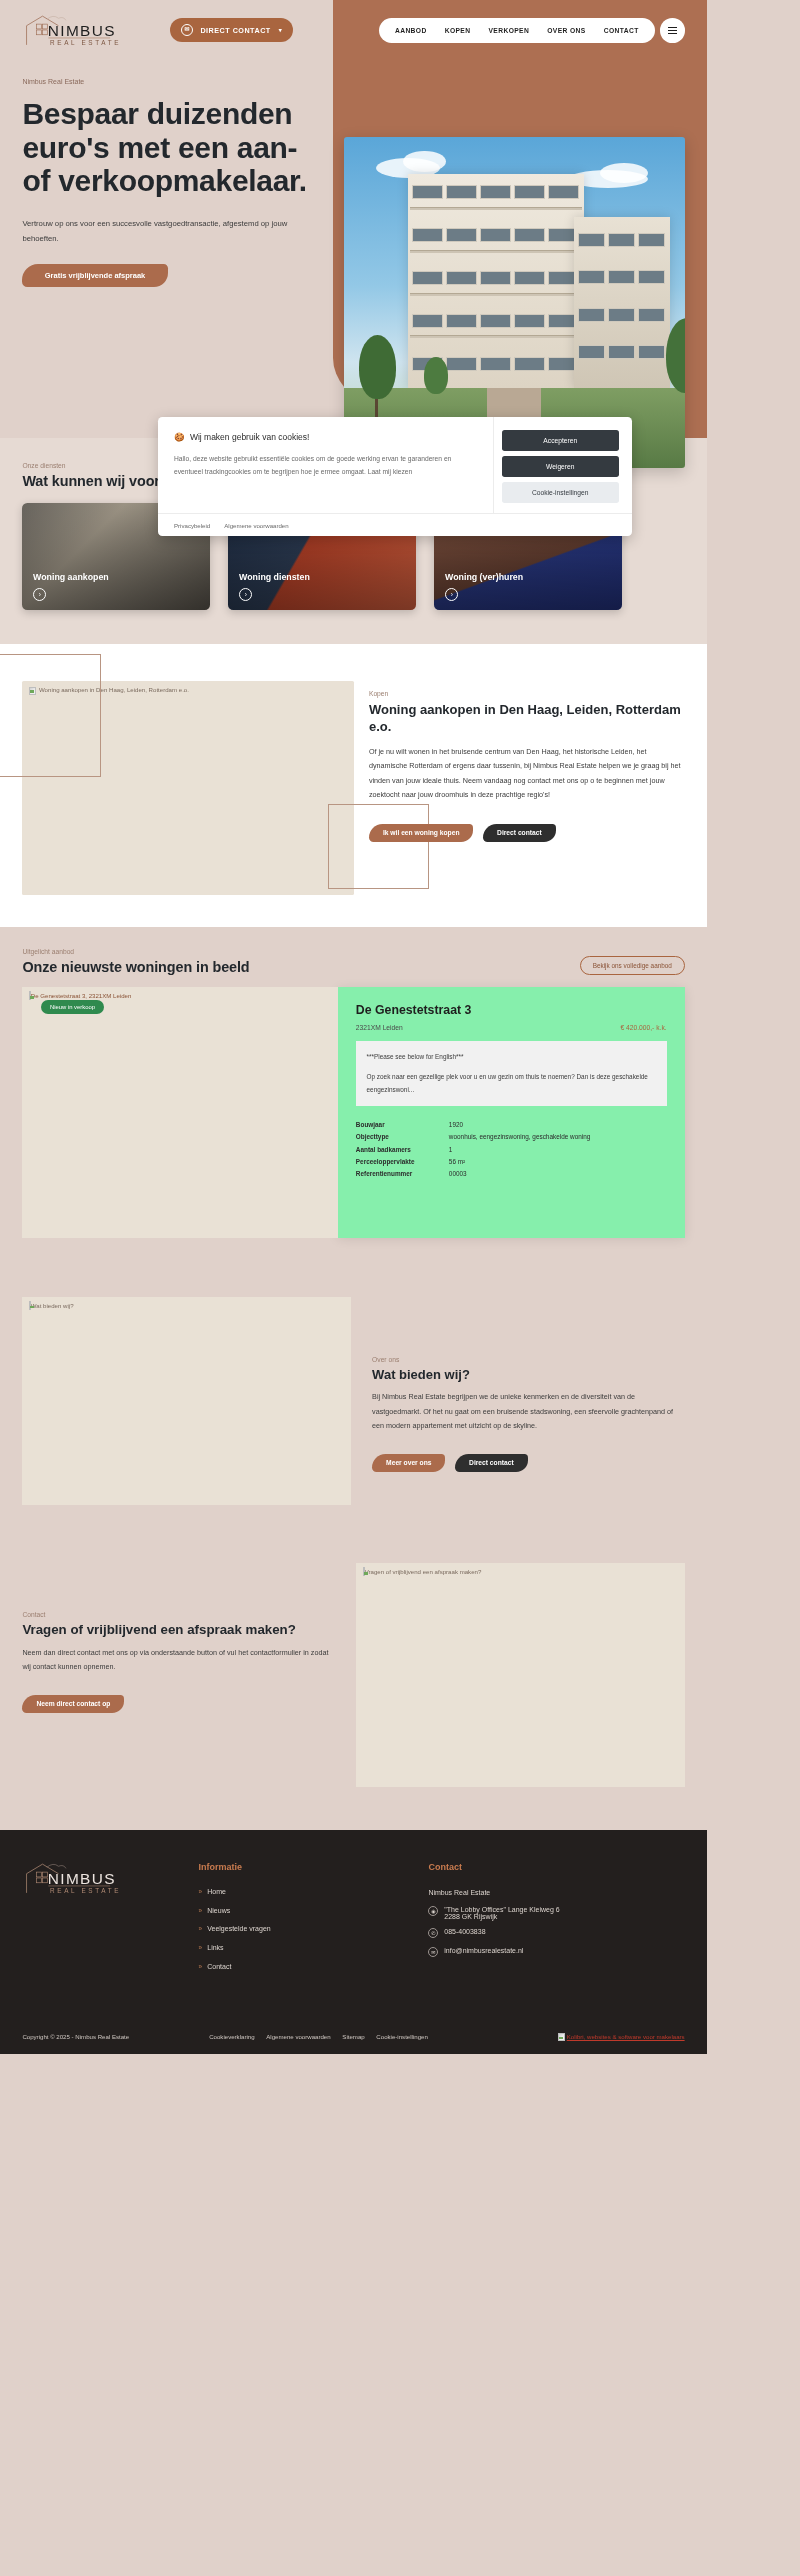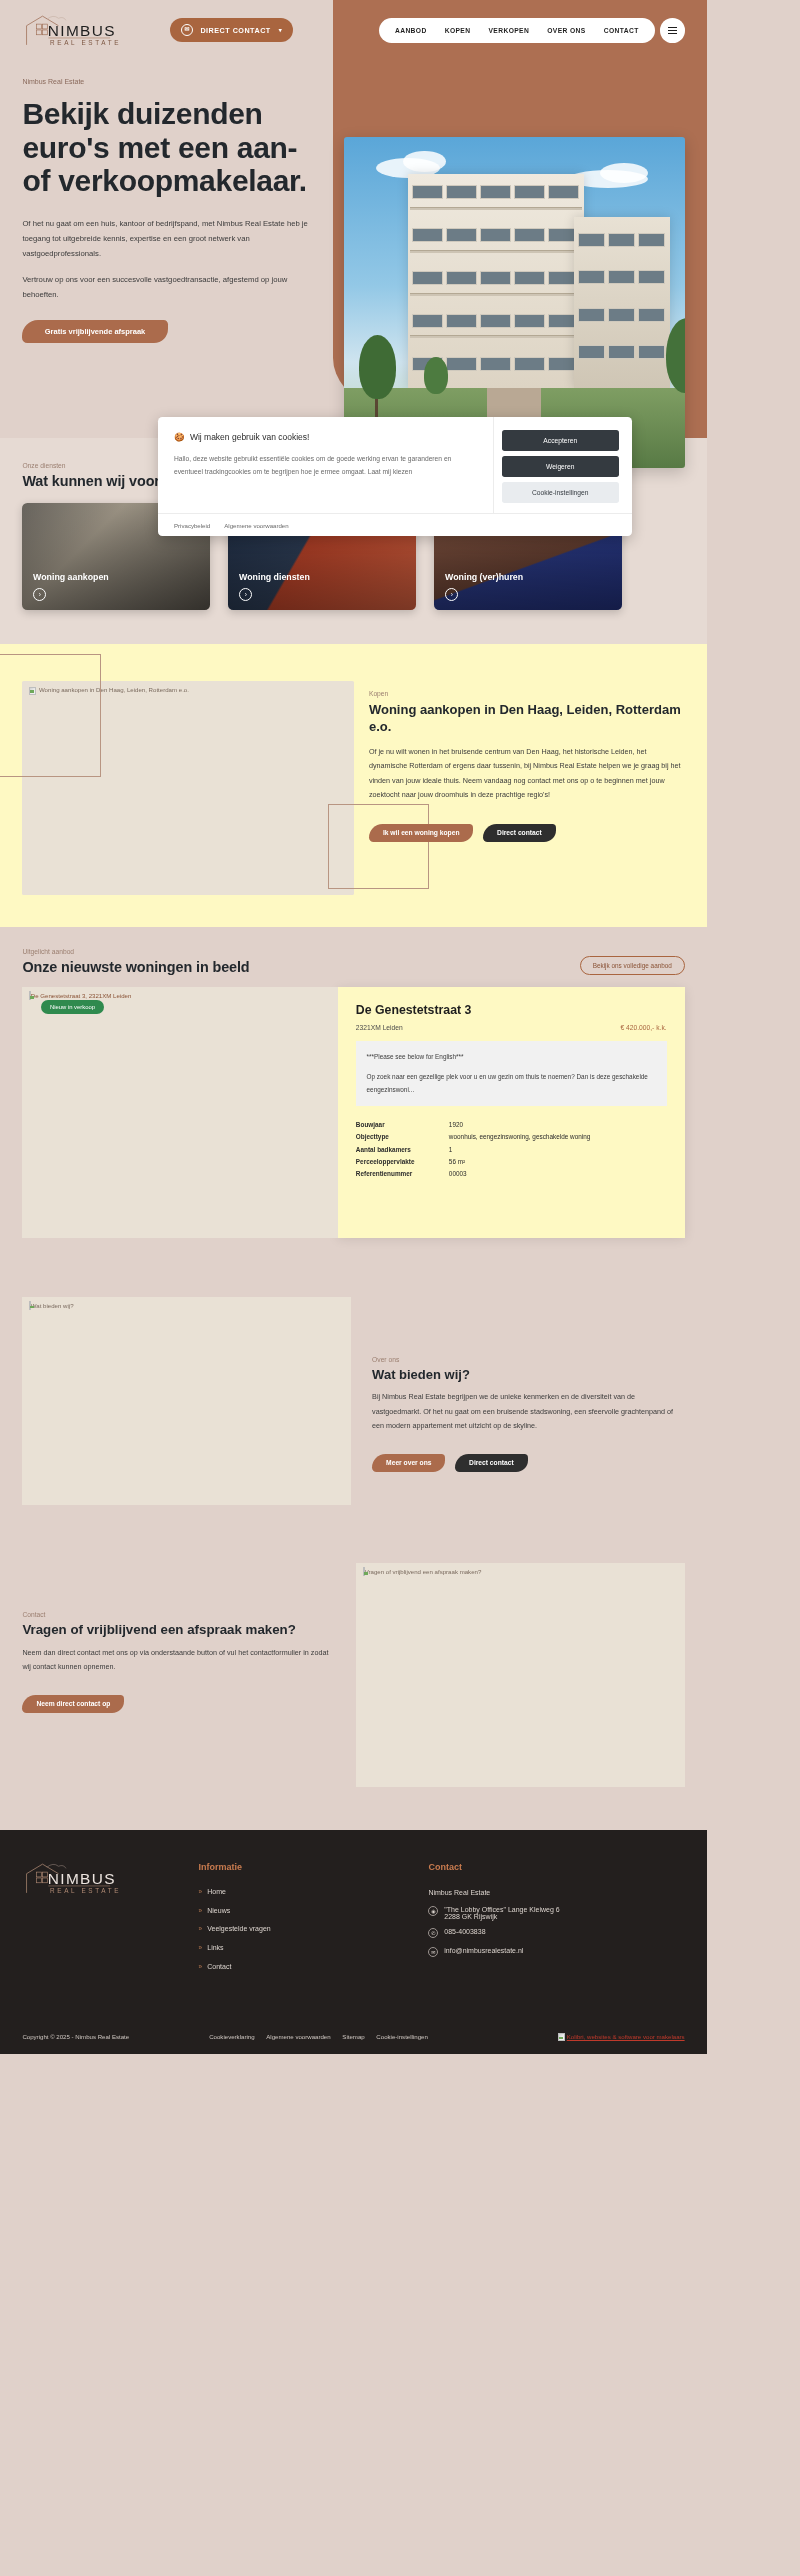--- a/index.html
+++ b/index.html
@@ -165,21 +165,21 @@
     position:absolute; left:10.7px; bottom:8.5px; width:13.3px;height:13.3px;border:0.9px solid #fff;border-radius:50%;
     display:flex;align-items:center;justify-content:center;color:#fff;font-size:6.4px;
   }
   
   .t1 { background:linear-gradient(135deg,#6e6a63 0%,#a59c8c 35%,#57524a 100%); }
   .t2 { background:linear-gradient(120deg,#23324a 0%,#2f3f58 40%,#c0452a 41%,#d4603f 100%); }
   .t3 { background:linear-gradient(160deg,#8a5a46 0%,#6b4334 55%,#2a3a86 56%,#22307a 100%); }
   .t4 { background:linear-gradient(120deg,#3a3530 0%,#8a6a38 45%,#c9a14a 60%,#2f2a26 100%); }
 
   
-  .kopen { position:relative; background:#fef9c3; padding:37px 22.4px 32px 22.4px; display:flex; gap:15px; }
+  .kopen { position:relative; background:#ffffff; padding:37px 22.4px 32px 22.4px; display:flex; gap:15px; }
   .deco-rect { position:absolute; border:0.5px solid #b89582; }
   .kopen-img {
     width:347px; height:214px; background:#e9e1d5; border-radius:1.6px;
     font-size:6.1px; color:#7a6a5e; padding:5.3px 6.4px;
   }
   .kopen-img .alt { display:flex; gap:3.2px; align-items:flex-start; }
   .broken-img {
     width:7px;height:8px;flex:none;margin-top:0.5px;
     background:linear-gradient(135deg,#cfcfcf 0%,#efefef 60%);
     border:0.5px solid #bdbdbd; position:relative;
@@ -205,21 +205,21 @@
   .listing-img {
     position:relative; width:342px; height:251px; background:#e9e1d5;
     font-size:6.1px; color:#8a5336; padding:5.3px 6.4px;
   }
   .badge {
     position:absolute; left:19px; top:13px; z-index:4;
     background:#2f8a4e; color:#fff; font-size:5.9px;
     padding:3.7px 8.5px; border-radius:8.5px;
   }
   .listing-card {
-    width:374px; background:#fef9c3; padding:16px 18px 21.4px 18px;
+    width:374px; background:#86efac; padding:16px 18px 21.4px 18px;
     box-shadow:0 2.1px 10.7px rgba(0,0,0,.10);
   }
   .listing-card h3 {
     font-family:"Liberation Sans Narrow","Liberation Sans",sans-serif;
     font-size:12.3px; font-weight:bold; margin-bottom:6.4px; color:#1e1e1e;
   }
   .addr-row { display:flex; justify-content:space-between; align-items:baseline; margin-bottom:10.7px; }
   .addr { font-size:6.7px; color:#4a4a4a; }
   .price { font-size:6.7px; color:#a9653f; }
   .desc-box { background:#f1f1f1; padding:9.6px 10.7px; margin-bottom:11.7px; }
@@ -306,22 +306,21 @@
             <i></i>
             <i></i>
             <i></i>
           </div>
       </div>
     </div>
 
     <div class="hero-inner">
       <div class="hero-left">
         <div class="eyebrow">Nimbus Real Estate</div>
-        <h1>Bekijk duizenden euro's met een aan- of verkoopmakelaar.</h1>
-        <p>Of het nu gaat om een huis, kantoor of bedrijfspand, met Nimbus Real Estate heb je toegang tot uitgebreide kennis, expertise en een groot netwerk van vastgoedprofessionals.</p>
+        <h1>Bespaar duizenden euro's met een aan- of verkoopmakelaar.</h1>
         <p>Vertrouw op ons voor een succesvolle vastgoedtransactie, afgestemd op jouw behoeften.</p>
         <button class="brush-btn">Gratis vrijblijvende afspraak</button>
       </div>
 
       <div class="hero-photo">
         <div class="photo-sky"></div>
         <div class="cloud" style="left:32px;top:21.4px;width:64px;height:20px;"></div>
         <div class="cloud" style="left:59px;top:14px;width:43px;height:21.4px;"></div>
         <div class="cloud" style="left:224px;top:33px;width:80px;height:18px;"></div>
         <div class="cloud" style="left:256px;top:26px;width:48px;height:20px;"></div>

